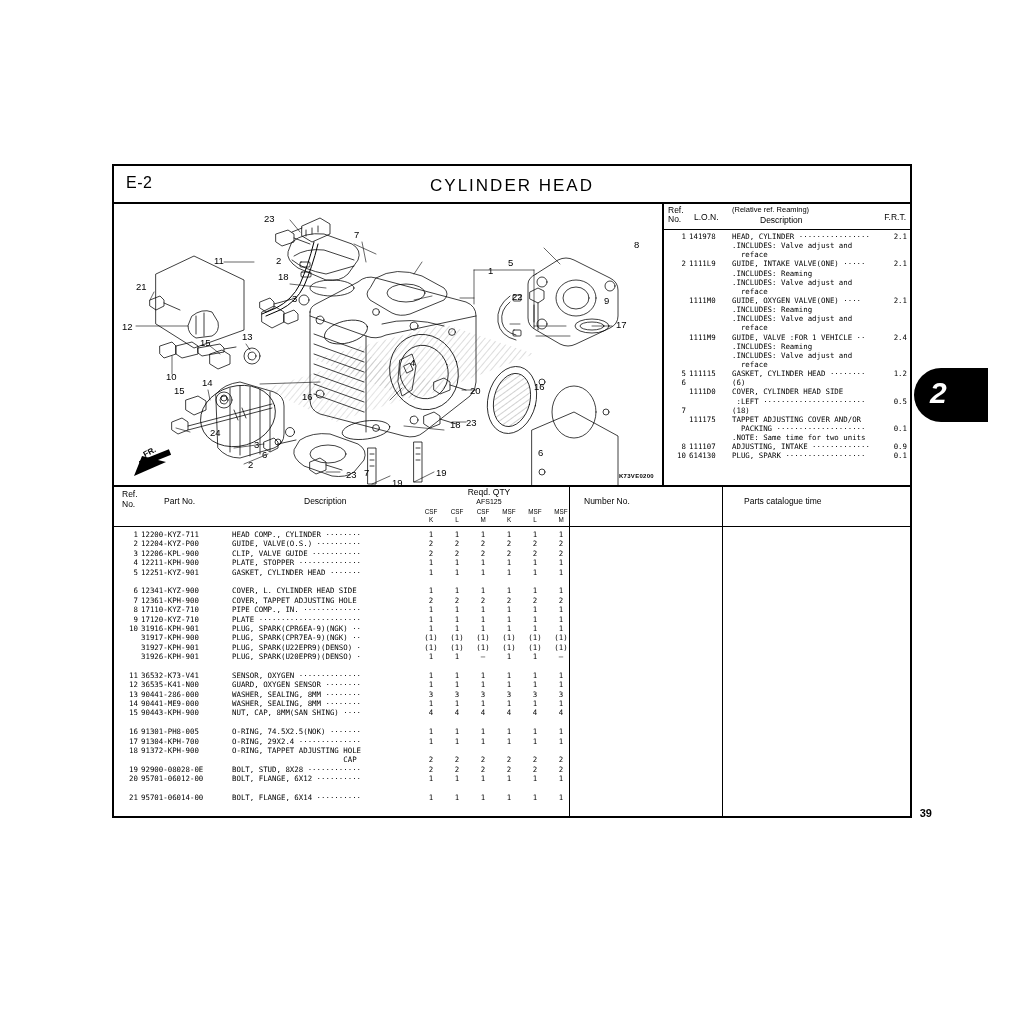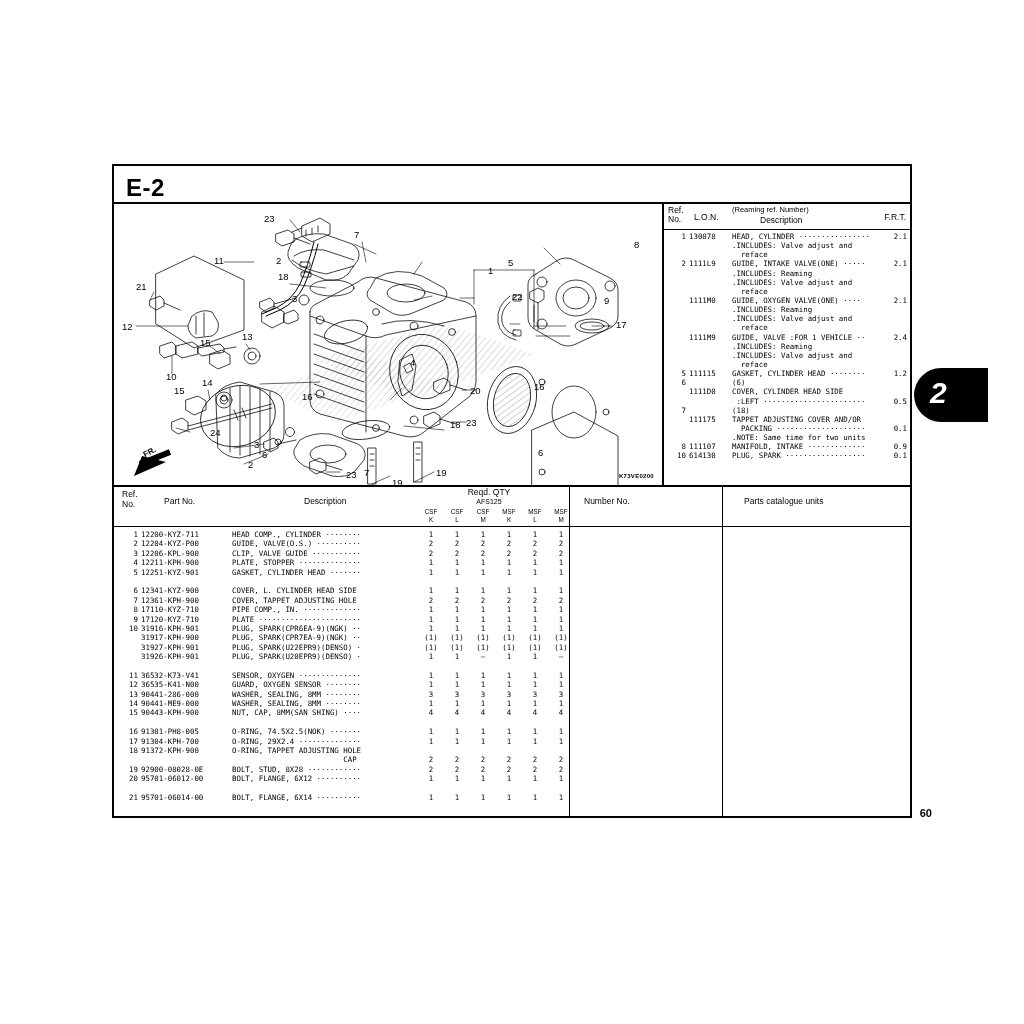--- a/index.html
+++ b/index.html
@@ -5,21 +5,21 @@
   html,body{margin:0;padding:0;background:#ffffff;}
   body{width:1024px;height:1024px;position:relative;overflow:hidden;
        font-family:"Liberation Sans", sans-serif;color:#000;}
 
   
   #page{position:absolute;left:112px;top:164px;width:800px;height:654px;
         border:2px solid #000;box-sizing:border-box;background:#fff;}
 
   
   .titlebar{height:38px;border-bottom:2px solid #000;position:relative;box-sizing:border-box;}
-  .sec-code{position:absolute;left:12px;top:8px;font-size:24px;font-weight:bold;letter-spacing:.5px;}
+  .sec-code{position:absolute;left:12px;top:8px;font-size:16px;font-weight:normal;letter-spacing:.5px;}
   .sec-title{position:absolute;left:0;right:0;top:10px;text-align:center;font-size:17px;letter-spacing:2px;}
 
   
   .upper{height:283px;display:flex;border-bottom:2px solid #000;box-sizing:border-box;}
   .figure{position:relative;width:550px;border-right:2px solid #000;box-sizing:border-box;overflow:hidden;}
   .figure svg{position:absolute;left:0;top:0;}
   .drawcode{position:absolute;right:8px;bottom:6px;font-size:6px;font-weight:bold;
             letter-spacing:.3px;font-family:"Liberation Sans",sans-serif;}
   .frmark{position:absolute;left:6px;bottom:10px;width:60px;height:26px;}
   .frmark .frtxt{position:absolute;left:26px;top:1px;font-size:8px;font-weight:bold;
@@ -70,20 +70,21 @@
   #tab span{position:absolute;left:16px;top:8px;color:#fff;font-size:30px;
             font-weight:bold;font-style:italic;}
 </style>
 </head>
 <body>
 
 <div id="page">
 
   <div class="titlebar">
     <div class="sec-code">E-2</div>
+    <div class="sec-title">CYLINDER  HEAD</div>
   </div>
 
   <div class="upper">
 
     <div class="figure">
       <svg width="550" height="281" viewBox="0 0 550 281">
         <defs>
           <pattern id="hatch" width="5" height="5" patternUnits="userSpaceOnUse" patternTransform="rotate(40)">
             <line x1="0" y1="0" x2="0" y2="5" stroke="#aaa" stroke-width="1.1"></line>
           </pattern>
@@ -335,26 +336,26 @@
       <div class="drawcode">K73VE0200</div>
     </div>
 
     <div class="lon">
       <div class="lon-head">
         <div class="lh-ref">
           <div>Ref.</div>
           <div>No.</div>
         </div>
         <div class="lh-lon">L.O.N.</div>
-        <div class="lh-rel">(Reaming ref. Number)</div>
+        <div class="lh-rel">(Relative ref. Reaming)</div>
         <div class="lh-desc">Description</div>
         <div class="lh-frt">F.R.T.</div>
       </div>
       <div class="lon-body" id="lon-body">
-          <div class="lrow"><span class="c-ref">1</span><span class="c-lon">130078</span><span class="c-desc">HEAD, CYLINDER ················</span><span class="c-frt">2.1</span></div>
+          <div class="lrow"><span class="c-ref">1</span><span class="c-lon">141978</span><span class="c-desc">HEAD, CYLINDER ················</span><span class="c-frt">2.1</span></div>
           <div class="lrow"><span class="c-ref"></span><span class="c-lon"></span><span class="c-desc">.INCLUDES: Valve adjust and</span><span class="c-frt"></span></div>
           <div class="lrow"><span class="c-ref"></span><span class="c-lon"></span><span class="c-desc">  reface</span><span class="c-frt"></span></div>
           <div class="lrow"><span class="c-ref">2</span><span class="c-lon">1111L9</span><span class="c-desc">GUIDE, INTAKE VALVE(ONE) ·····</span><span class="c-frt">2.1</span></div>
           <div class="lrow"><span class="c-ref"></span><span class="c-lon"></span><span class="c-desc">.INCLUDES: Reaming</span><span class="c-frt"></span></div>
           <div class="lrow"><span class="c-ref"></span><span class="c-lon"></span><span class="c-desc">.INCLUDES: Valve adjust and</span><span class="c-frt"></span></div>
           <div class="lrow"><span class="c-ref"></span><span class="c-lon"></span><span class="c-desc">  reface</span><span class="c-frt"></span></div>
           <div class="lrow"><span class="c-ref"></span><span class="c-lon">1111M0</span><span class="c-desc">GUIDE, OXYGEN VALVE(ONE) ····</span><span class="c-frt">2.1</span></div>
           <div class="lrow"><span class="c-ref"></span><span class="c-lon"></span><span class="c-desc">.INCLUDES: Reaming</span><span class="c-frt"></span></div>
           <div class="lrow"><span class="c-ref"></span><span class="c-lon"></span><span class="c-desc">.INCLUDES: Valve adjust and</span><span class="c-frt"></span></div>
           <div class="lrow"><span class="c-ref"></span><span class="c-lon"></span><span class="c-desc">  reface</span><span class="c-frt"></span></div>
@@ -363,21 +364,21 @@
           <div class="lrow"><span class="c-ref"></span><span class="c-lon"></span><span class="c-desc">.INCLUDES: Valve adjust and</span><span class="c-frt"></span></div>
           <div class="lrow"><span class="c-ref"></span><span class="c-lon"></span><span class="c-desc">  reface</span><span class="c-frt"></span></div>
           <div class="lrow"><span class="c-ref">5</span><span class="c-lon">111115</span><span class="c-desc">GASKET, CYLINDER HEAD ········</span><span class="c-frt">1.2</span></div>
           <div class="lrow"><span class="c-ref">6</span><span class="c-lon"></span><span class="c-desc">(6)</span><span class="c-frt"></span></div>
           <div class="lrow"><span class="c-ref"></span><span class="c-lon">1111D0</span><span class="c-desc">COVER, CYLINDER HEAD SIDE</span><span class="c-frt"></span></div>
           <div class="lrow"><span class="c-ref"></span><span class="c-lon"></span><span class="c-desc"> :LEFT ·······················</span><span class="c-frt">0.5</span></div>
           <div class="lrow"><span class="c-ref">7</span><span class="c-lon"></span><span class="c-desc">(18)</span><span class="c-frt"></span></div>
           <div class="lrow"><span class="c-ref"></span><span class="c-lon">111175</span><span class="c-desc">TAPPET ADJUSTING COVER AND/OR</span><span class="c-frt"></span></div>
           <div class="lrow"><span class="c-ref"></span><span class="c-lon"></span><span class="c-desc">  PACKING ····················</span><span class="c-frt">0.1</span></div>
           <div class="lrow"><span class="c-ref"></span><span class="c-lon"></span><span class="c-desc">.NOTE: Same time for two units</span><span class="c-frt"></span></div>
-          <div class="lrow"><span class="c-ref">8</span><span class="c-lon">111107</span><span class="c-desc">MANIFOLD, INTAKE ·············</span><span class="c-frt">0.9</span></div>
+          <div class="lrow"><span class="c-ref">8</span><span class="c-lon">111107</span><span class="c-desc">ADJUSTING, INTAKE ·············</span><span class="c-frt">0.9</span></div>
           <div class="lrow"><span class="c-ref">10</span><span class="c-lon">614130</span><span class="c-desc">PLUG, SPARK ··················</span><span class="c-frt">0.1</span></div>
         </div>
     </div>
   </div>
 
   <div class="main">
     <div class="mt-head">
       <div class="mh" style="left:8px;top:3px;line-height:1.15">
         <div>Ref.</div>
         <div>No.</div>
@@ -394,21 +395,21 @@
           <div class="mh tiny" style="left: 356px; top: 21px; width: 26px; text-align: center;">CSF</div>
           <div class="mh tiny" style="left: 356px; top: 29px; width: 26px; text-align: center;">M</div>
           <div class="mh tiny" style="left: 382px; top: 21px; width: 26px; text-align: center;">MSF</div>
           <div class="mh tiny" style="left: 382px; top: 29px; width: 26px; text-align: center;">K</div>
           <div class="mh tiny" style="left: 408px; top: 21px; width: 26px; text-align: center;">MSF</div>
           <div class="mh tiny" style="left: 408px; top: 29px; width: 26px; text-align: center;">L</div>
           <div class="mh tiny" style="left: 434px; top: 21px; width: 26px; text-align: center;">MSF</div>
           <div class="mh tiny" style="left: 434px; top: 29px; width: 26px; text-align: center;">M</div>
         </div>
       <div class="mh" style="left:470px;top:9px">Number No.</div>
-      <div class="mh" style="left:630px;top:9px">Parts  catalogue  units</div>
+      <div class="mh" style="left:630px;top:9px">Parts  catalogue  time</div>
       <div class="vline" style="left:455px"></div>
       <div class="vline" style="left:608px"></div>
     </div>
     <div class="mt-body" id="parts-body">
         <div class="prow"><span class="p-ref">1</span><span class="p-num">12200-KYZ-711</span><span class="p-desc">HEAD COMP., CYLINDER ········</span><span class="p-q" style="left:304px">1</span><span class="p-q" style="left:330px">1</span><span class="p-q" style="left:356px">1</span><span class="p-q" style="left:382px">1</span><span class="p-q" style="left:408px">1</span><span class="p-q" style="left:434px">1</span></div>
         <div class="prow"><span class="p-ref">2</span><span class="p-num">12204-KYZ-P00</span><span class="p-desc">GUIDE, VALVE(O.S.) ··········</span><span class="p-q" style="left:304px">2</span><span class="p-q" style="left:330px">2</span><span class="p-q" style="left:356px">2</span><span class="p-q" style="left:382px">2</span><span class="p-q" style="left:408px">2</span><span class="p-q" style="left:434px">2</span></div>
         <div class="prow"><span class="p-ref">3</span><span class="p-num">12206-KPL-900</span><span class="p-desc">CLIP, VALVE GUIDE ···········</span><span class="p-q" style="left:304px">2</span><span class="p-q" style="left:330px">2</span><span class="p-q" style="left:356px">2</span><span class="p-q" style="left:382px">2</span><span class="p-q" style="left:408px">2</span><span class="p-q" style="left:434px">2</span></div>
         <div class="prow"><span class="p-ref">4</span><span class="p-num">12211-KPH-900</span><span class="p-desc">PLATE, STOPPER ··············</span><span class="p-q" style="left:304px">1</span><span class="p-q" style="left:330px">1</span><span class="p-q" style="left:356px">1</span><span class="p-q" style="left:382px">1</span><span class="p-q" style="left:408px">1</span><span class="p-q" style="left:434px">1</span></div>
         <div class="prow"><span class="p-ref">5</span><span class="p-num">12251-KYZ-901</span><span class="p-desc">GASKET, CYLINDER HEAD ·······</span><span class="p-q" style="left:304px">1</span><span class="p-q" style="left:330px">1</span><span class="p-q" style="left:356px">1</span><span class="p-q" style="left:382px">1</span><span class="p-q" style="left:408px">1</span><span class="p-q" style="left:434px">1</span></div>
         <div class="prow gap"></div>
@@ -433,18 +434,18 @@
         <div class="prow"><span class="p-ref"></span><span class="p-num"></span><span class="p-desc">                         CAP</span><span class="p-q" style="left:304px">2</span><span class="p-q" style="left:330px">2</span><span class="p-q" style="left:356px">2</span><span class="p-q" style="left:382px">2</span><span class="p-q" style="left:408px">2</span><span class="p-q" style="left:434px">2</span></div>
         <div class="prow"><span class="p-ref">19</span><span class="p-num">92900-08028-0E</span><span class="p-desc">BOLT, STUD, 8X28 ············</span><span class="p-q" style="left:304px">2</span><span class="p-q" style="left:330px">2</span><span class="p-q" style="left:356px">2</span><span class="p-q" style="left:382px">2</span><span class="p-q" style="left:408px">2</span><span class="p-q" style="left:434px">2</span></div>
         <div class="prow"><span class="p-ref">20</span><span class="p-num">95701-06012-00</span><span class="p-desc">BOLT, FLANGE, 6X12 ··········</span><span class="p-q" style="left:304px">1</span><span class="p-q" style="left:330px">1</span><span class="p-q" style="left:356px">1</span><span class="p-q" style="left:382px">1</span><span class="p-q" style="left:408px">1</span><span class="p-q" style="left:434px">1</span></div>
         <div class="prow gap"></div>
         <div class="prow"><span class="p-ref">21</span><span class="p-num">95701-06014-00</span><span class="p-desc">BOLT, FLANGE, 6X14 ··········</span><span class="p-q" style="left:304px">1</span><span class="p-q" style="left:330px">1</span><span class="p-q" style="left:356px">1</span><span class="p-q" style="left:382px">1</span><span class="p-q" style="left:408px">1</span><span class="p-q" style="left:434px">1</span></div>
       </div>
     <div class="vline" style="left:455px;top:40px;bottom:0"></div>
     <div class="vline" style="left:608px;top:40px;bottom:0"></div>
   </div>
 
-  <div class="pageno">60</div>
+  <div class="pageno">39</div>
 </div>
 
 <div id="tab">
   <span>2</span>
 </div>
 
 </body></html>

